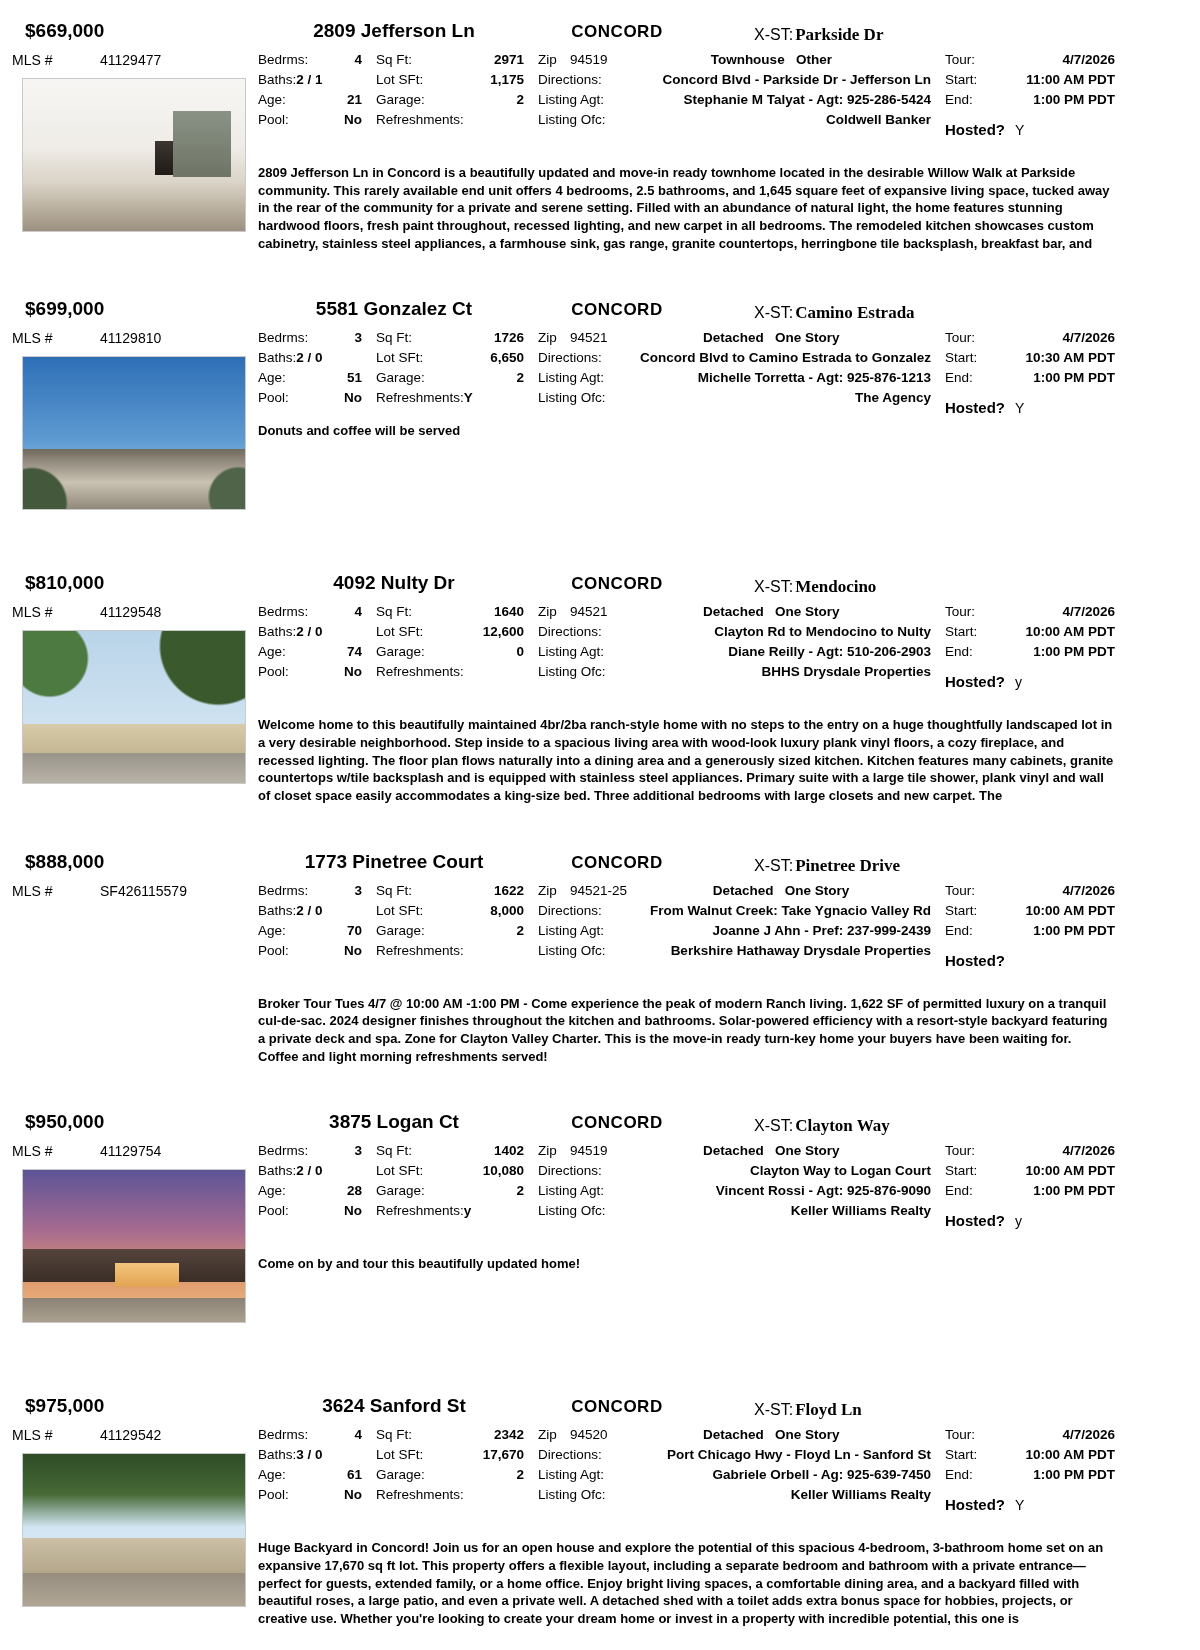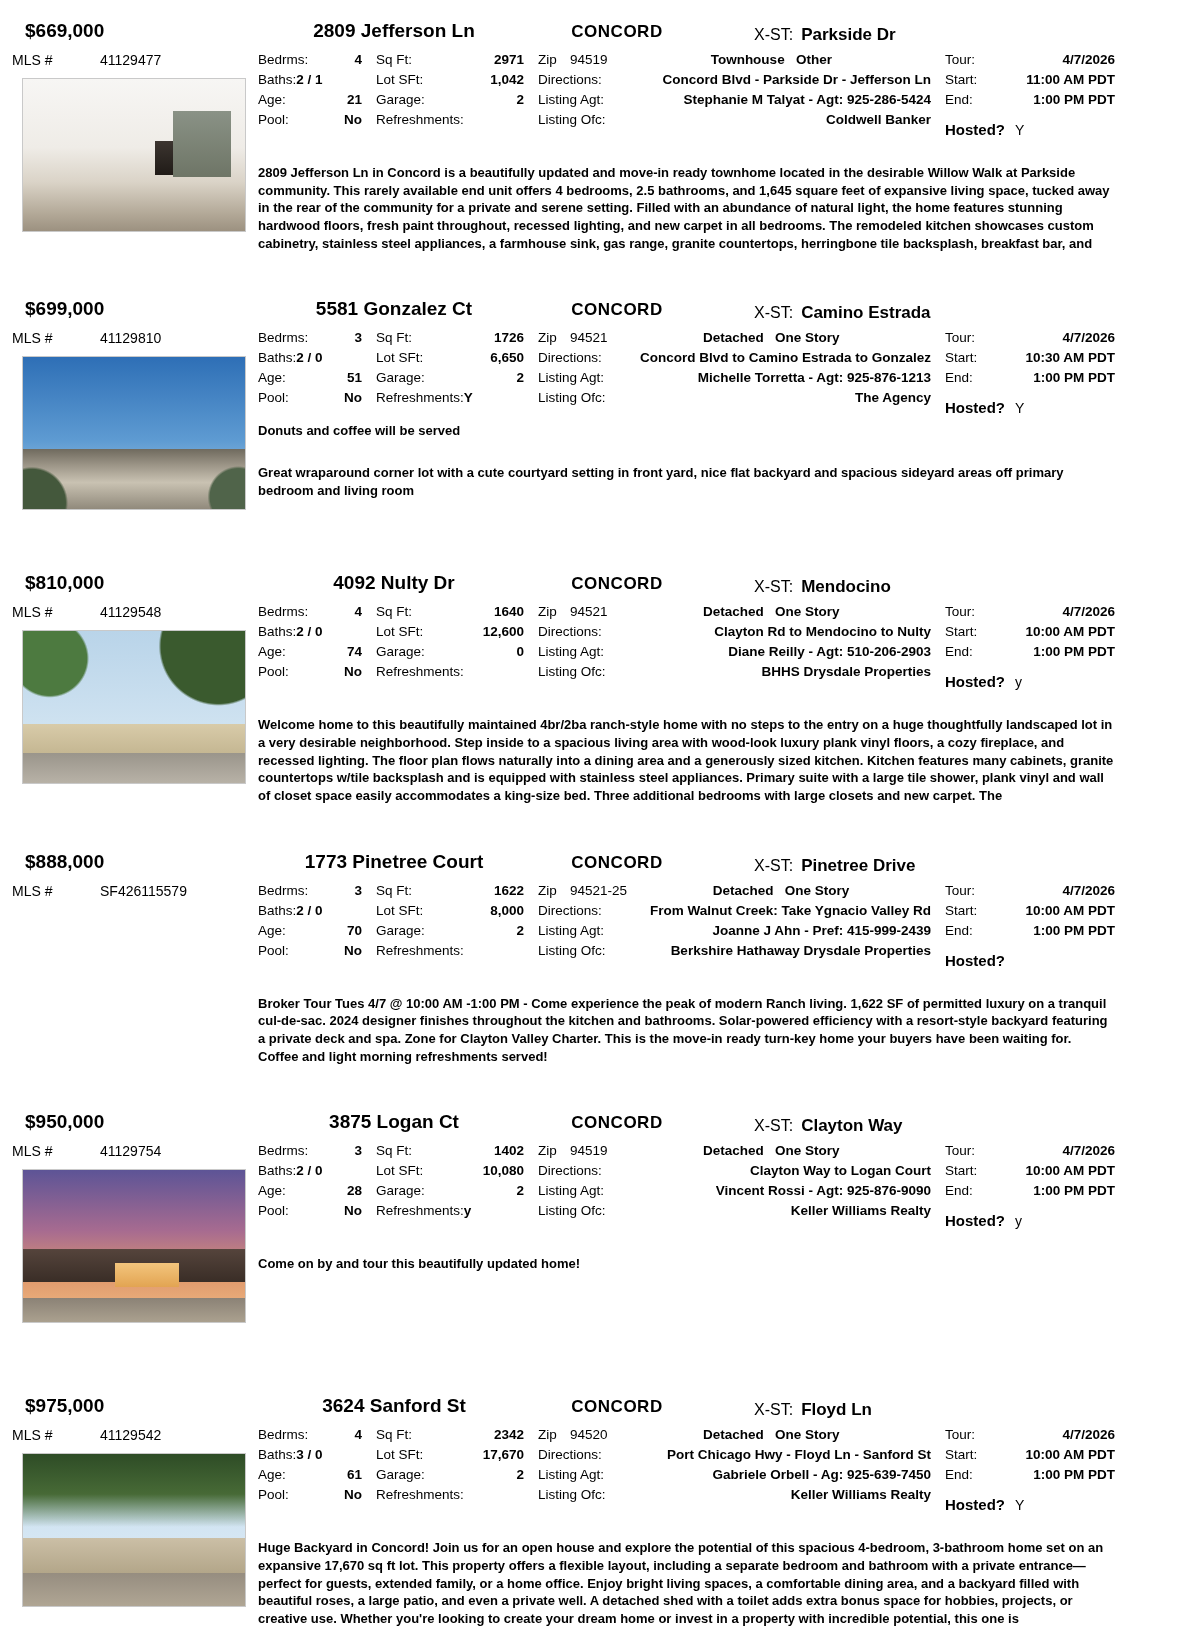--- a/index.html
+++ b/index.html
@@ -11,21 +11,21 @@
   .listing:nth-child(5){margin-bottom:72px;}
 
   
   .title-row{display:grid;grid-template-columns:234px 296px 150px 1fr;
     align-items:baseline;margin-bottom:10px;}
   .price{font-size:19px;font-weight:bold;padding-left:13px;}
   .address{font-size:19px;font-weight:bold;text-align:center;}
   .city{font-size:17px;font-weight:bold;text-align:center;letter-spacing:.5px;}
   .xst{padding-left:62px;font-size:16px;position:relative;top:3px;white-space:nowrap;}
   .xst-label{font-weight:normal;}
-  .xst-value{font-weight:bold;font-size:17px;margin-left:8px;}
+  .xst-value{font-weight:bold;font-size:17px;margin-left:2px;font-family:Liberation Serif, serif;}
 
   
   .body-row{display:flex;align-items:flex-start;}
   .left-col{width:246px;flex:0 0 246px;}
   .mls-row{font-size:14px;display:flex;}
   .mls-label{width:88px;display:inline-block;}
   .photo{width:222px;height:152px;margin:10px 0 0 10px;border:1px solid #c9c9c9;}
   .right-col{flex:1;min-width:0;}
 
   .details{display:grid;grid-template-columns:104px 148px 1fr 170px;
@@ -119,21 +119,21 @@
             <span class="lab">Tour:</span>
             <span class="val">4/7/2026</span>
           </div>
 
           <div class="cell c1 inline">
             <span class="lab">Baths:</span>
             <span class="val">2 / 1</span>
           </div>
           <div class="cell c2">
             <span class="lab">Lot SFt:</span>
-            <span class="val">1,042</span>
+            <span class="val">1,175</span>
           </div>
           <div class="cell c3">
             <span class="lab">Directions:</span>
             <span class="val">Concord Blvd - Parkside Dr - Jefferson Ln</span>
           </div>
           <div class="cell c4">
             <span class="lab">Start:</span>
             <span class="val">11:00 AM PDT</span>
           </div>
 
@@ -260,21 +260,20 @@
           <div class="cell c3">
             <span class="lab">Listing Ofc:</span>
             <span class="val">The Agency</span>
           </div>
           <div class="cell c4 hosted-cell">
             <span class="lab">Hosted?</span>
             <span class="val">Y</span>
           </div>
         </div>
         <div class="note">Donuts and coffee will be served</div>
-        <div class="description">Great wraparound corner lot with a cute courtyard setting in front yard, nice flat backyard and spacious sideyard areas off primary bedroom and living room</div>
       </div>
     </div>
   </section>
 
   <section class="listing">
     <div class="title-row">
       <div class="price">$810,000</div>
       <div class="address">4092 Nulty Dr</div>
       <div class="city">CONCORD</div>
       <div class="xst">
@@ -425,21 +424,21 @@
           <div class="cell c1">
             <span class="lab">Age:</span>
             <span class="val">70</span>
           </div>
           <div class="cell c2">
             <span class="lab">Garage:</span>
             <span class="val">2</span>
           </div>
           <div class="cell c3">
             <span class="lab">Listing Agt:</span>
-            <span class="val">Joanne J Ahn - Pref: 415-999-2439</span>
+            <span class="val">Joanne J Ahn - Pref: 237-999-2439</span>
           </div>
           <div class="cell c4">
             <span class="lab">End:</span>
             <span class="val">1:00 PM PDT</span>
           </div>
 
           <div class="cell c1">
             <span class="lab">Pool:</span>
             <span class="val">No</span>
           </div>

